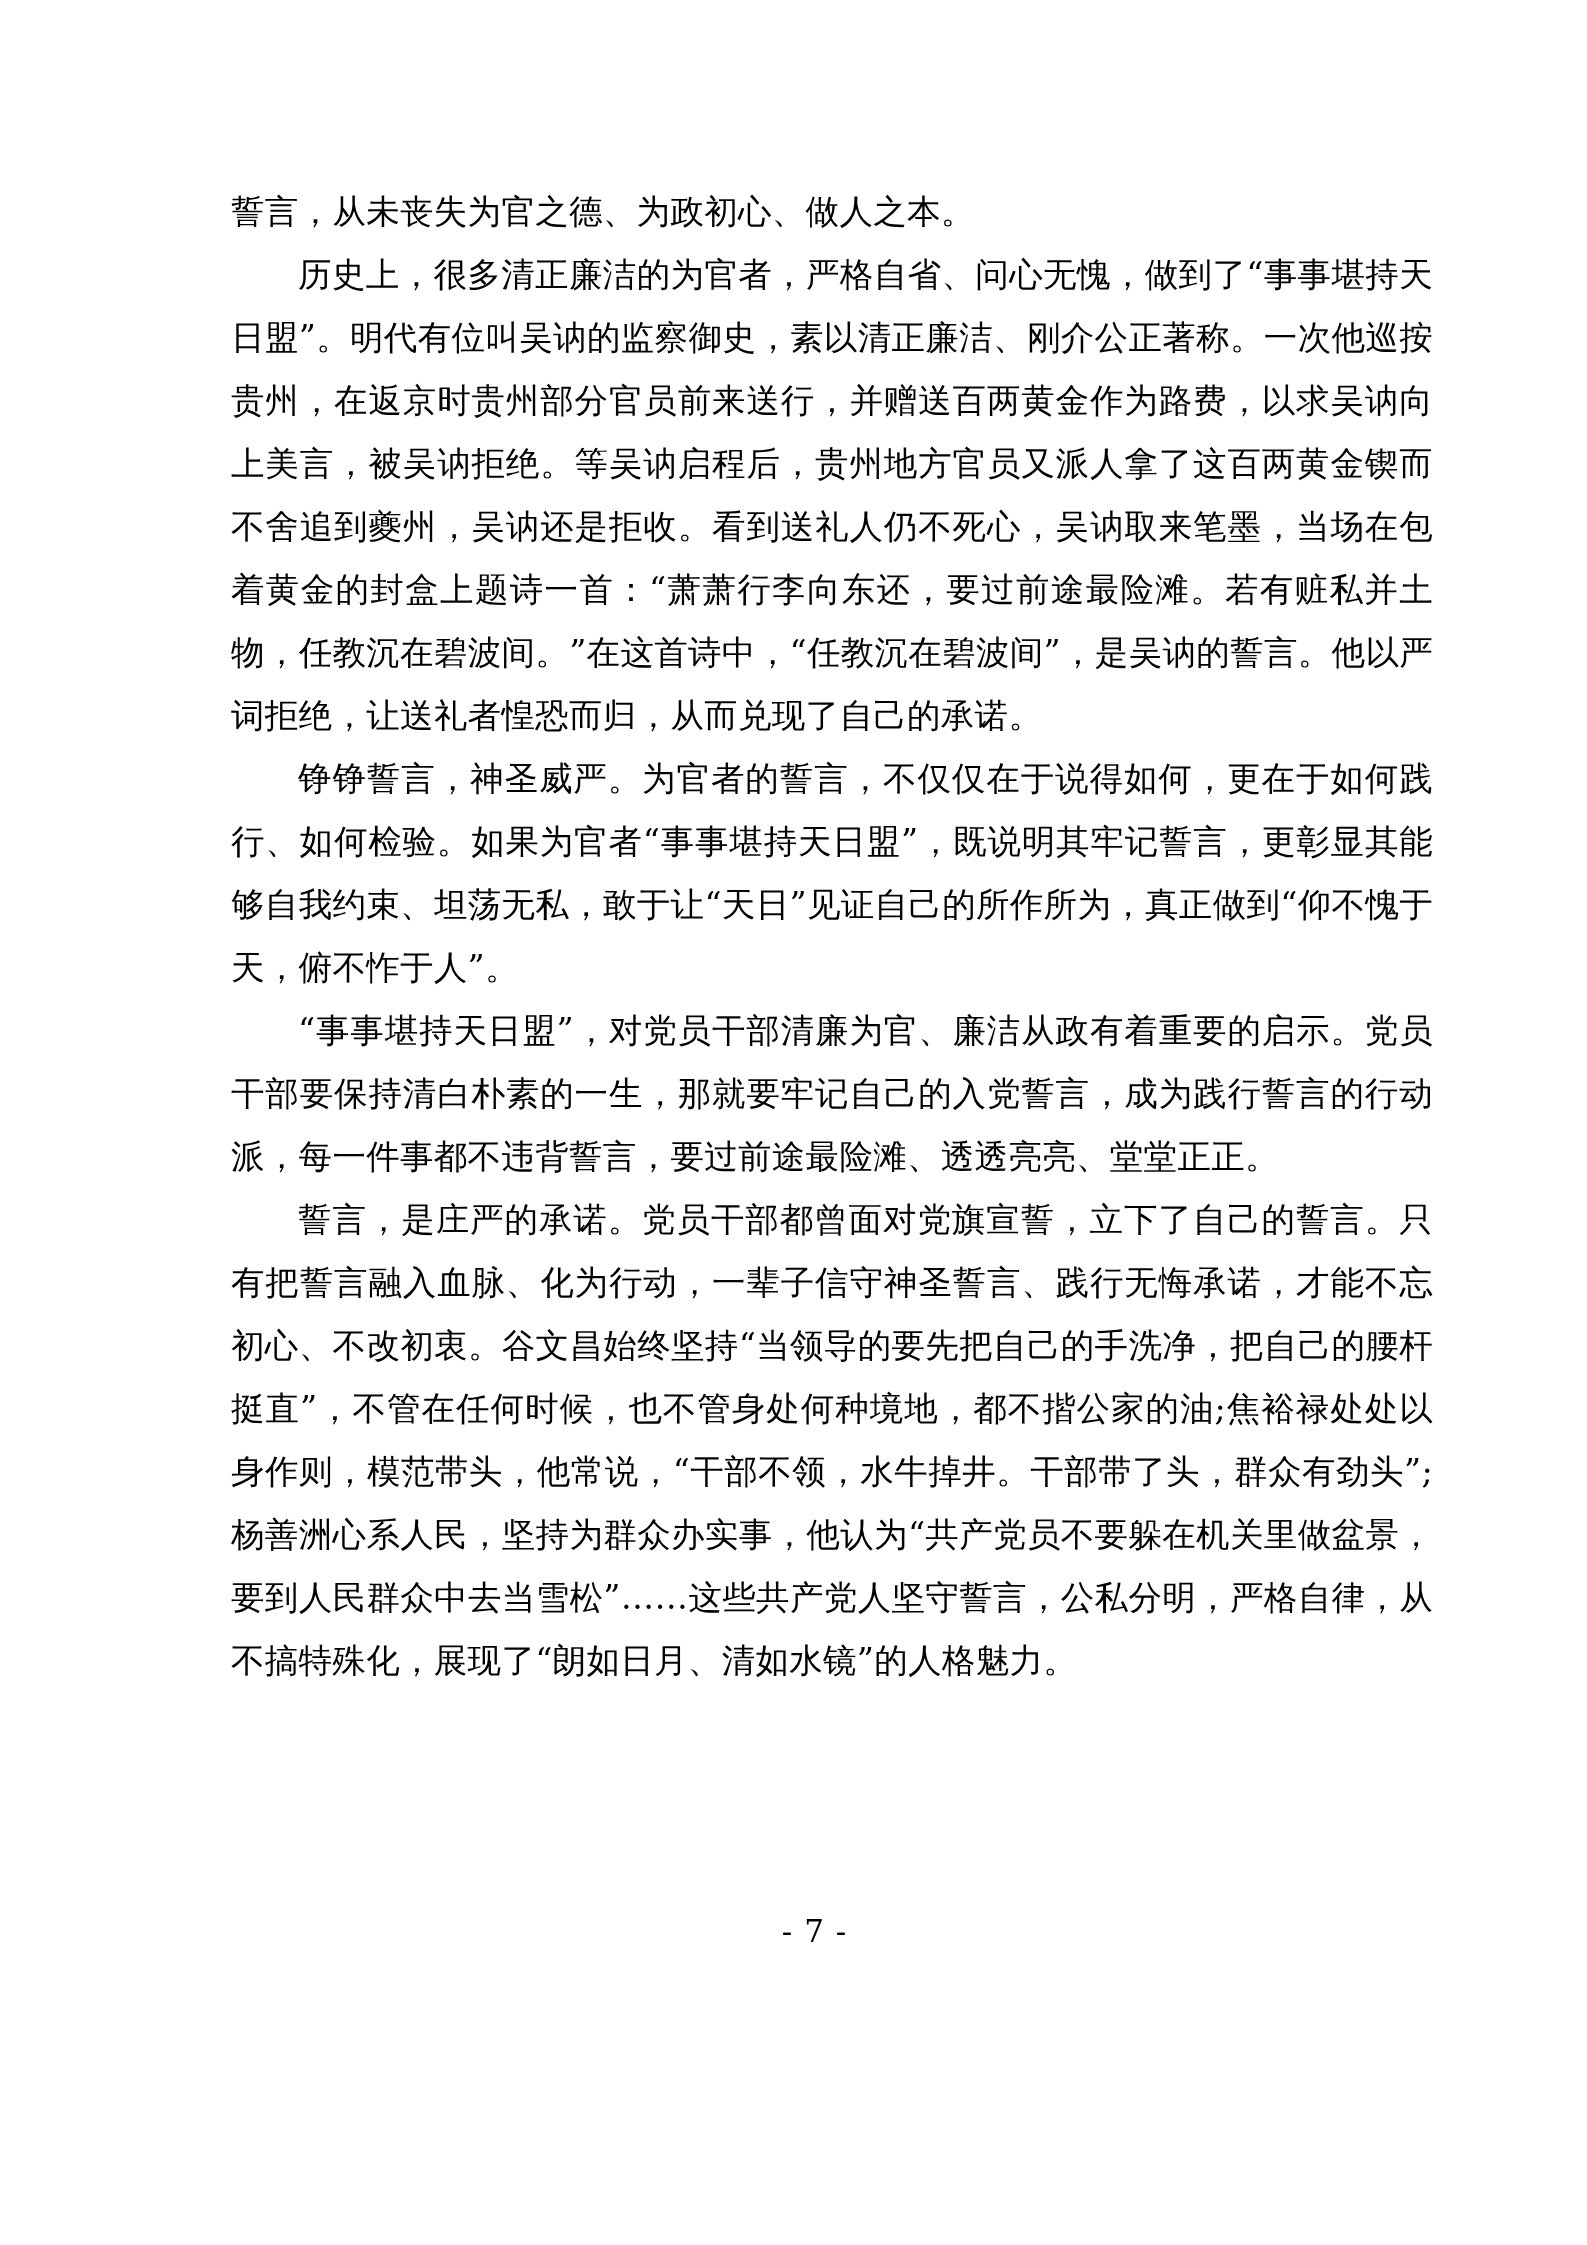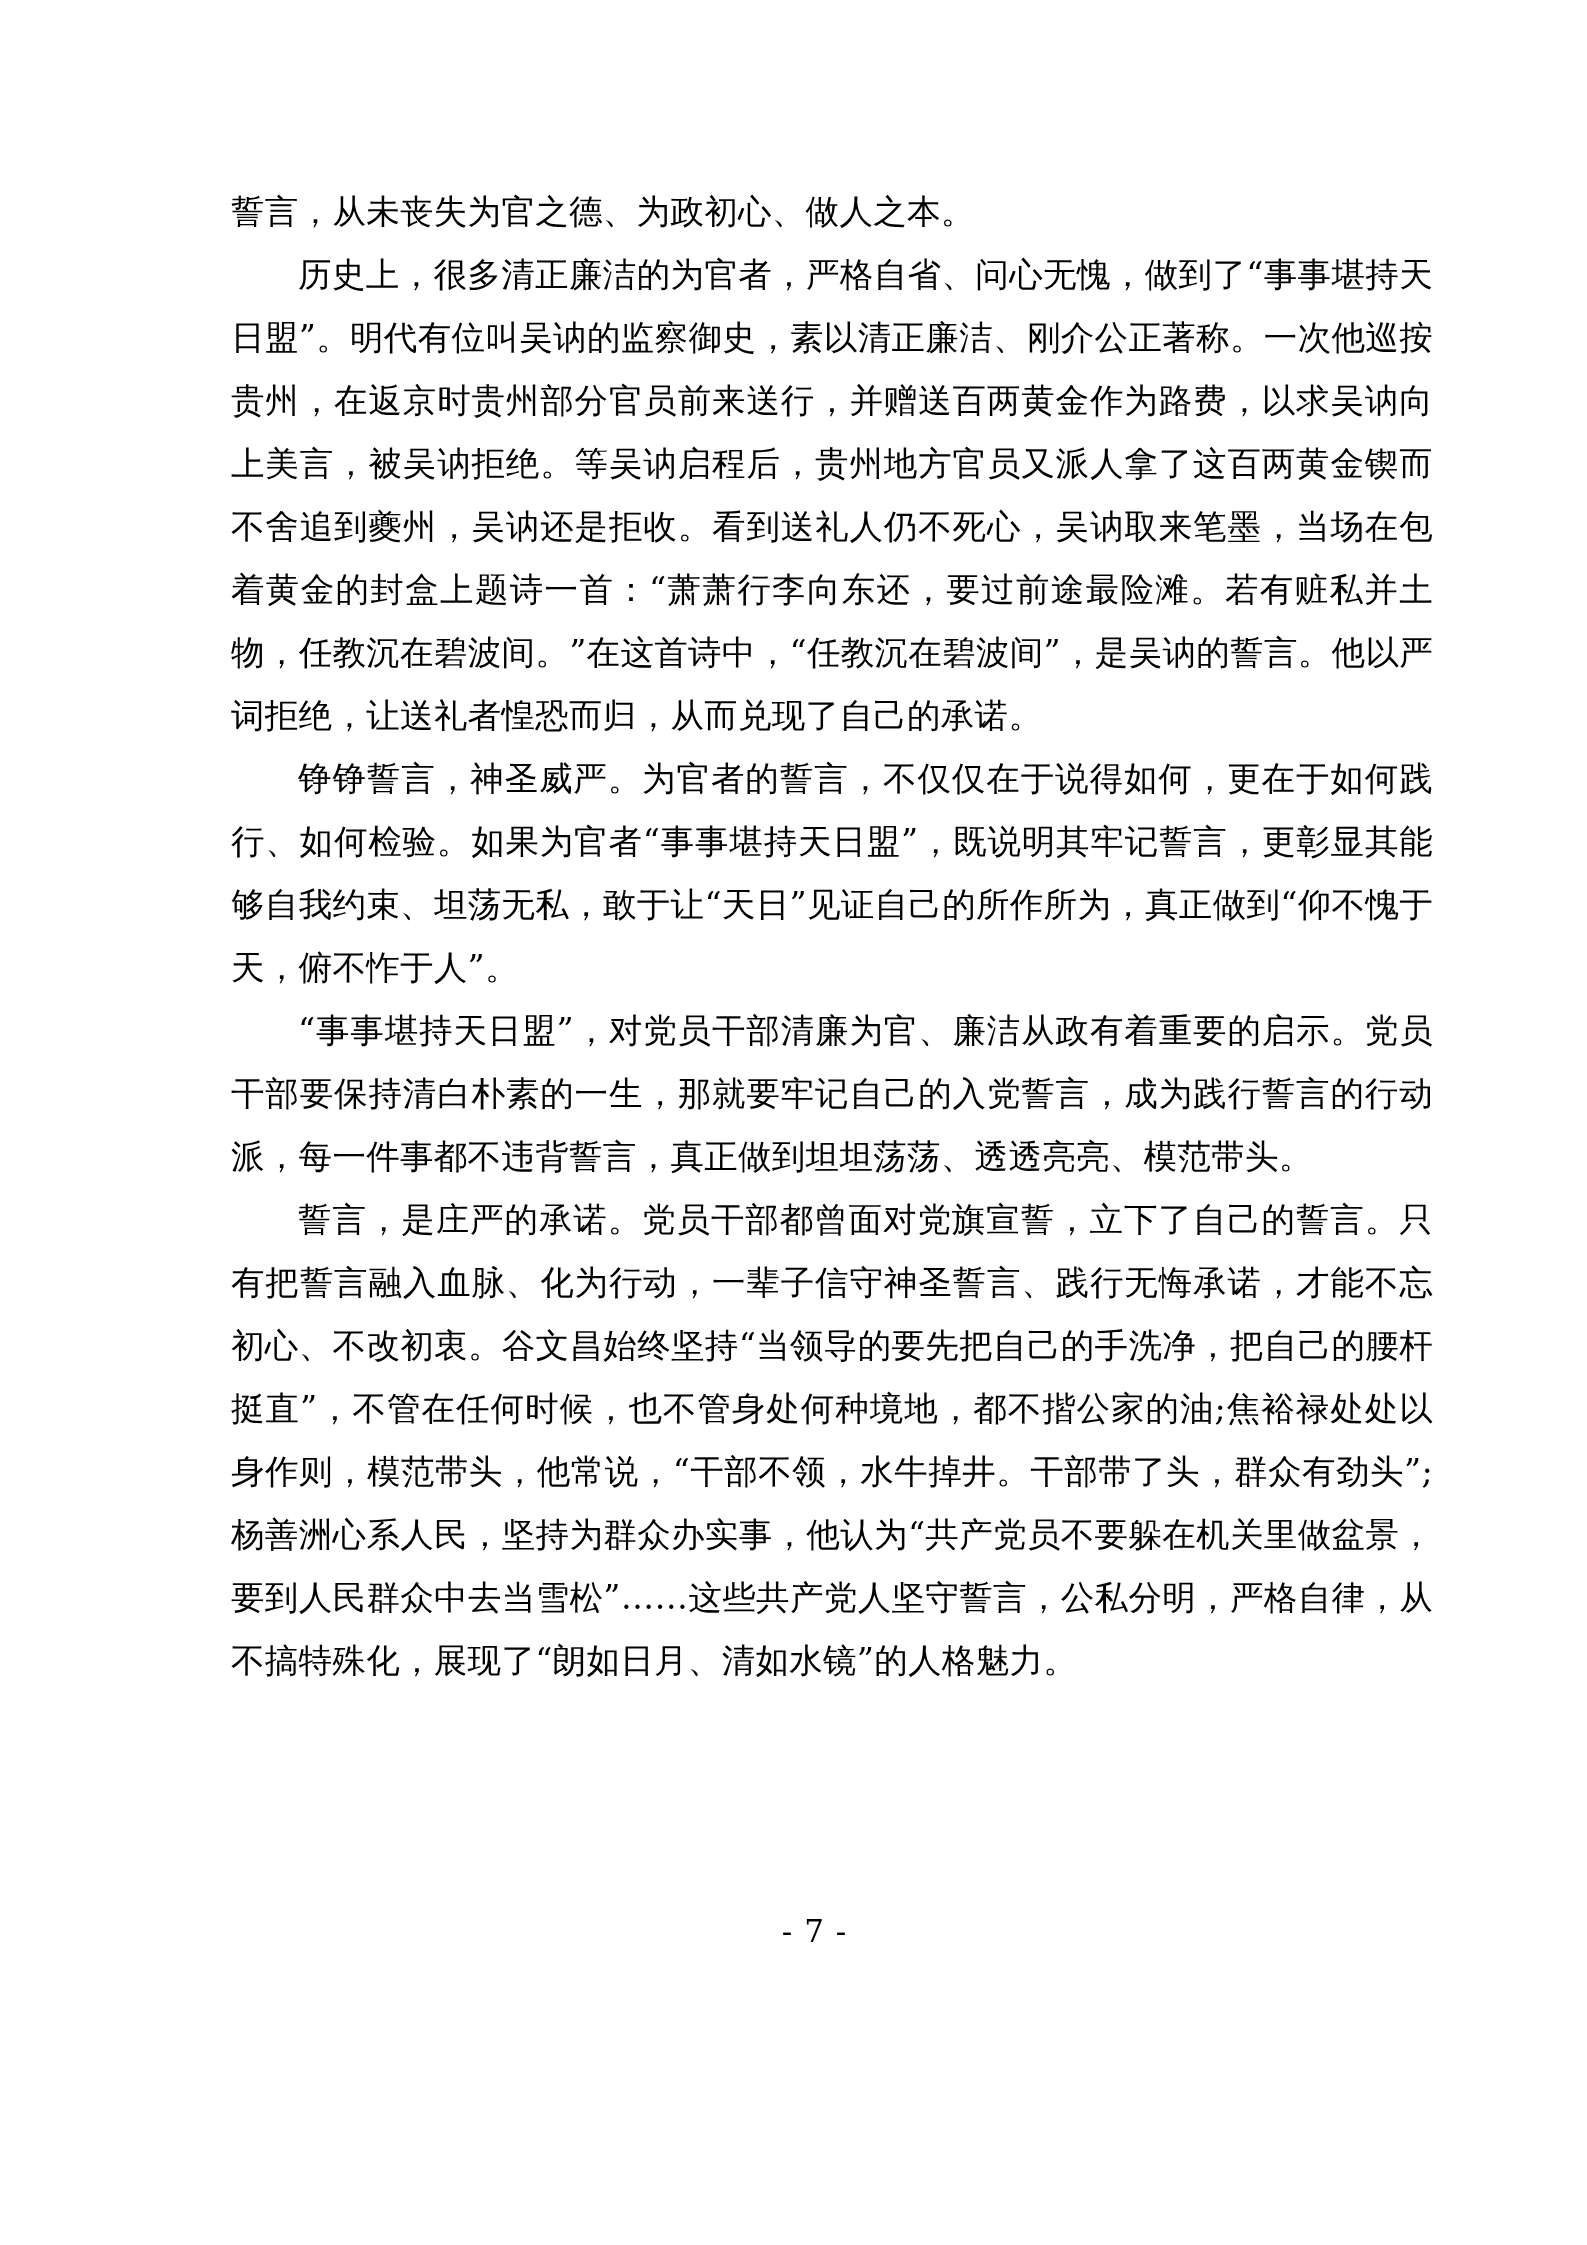--- a/index.html
+++ b/index.html
@@ -49,17 +49,17 @@
   }
 </style>
 </head>
 <body>
 
 <div class="page">
   <div class="doc-body">
     <p>誓言，从未丧失为官之德、为政初心、做人之本。</p>
     <p class="indent">历史上，很多清正廉洁的为官者，严格自省、问心无愧，做到了“事事堪持天日盟”。明代有位叫吴讷的监察御史，素以清正廉洁、刚介公正著称。一次他巡按贵州，在返京时贵州部分官员前来送行，并赠送百两黄金作为路费，以求吴讷向上美言，被吴讷拒绝。等吴讷启程后，贵州地方官员又派人拿了这百两黄金锲而不舍追到夔州，吴讷还是拒收。看到送礼人仍不死心，吴讷取来笔墨，当场在包着黄金的封盒上题诗一首：“萧萧行李向东还，要过前途最险滩。若有赃私并土物，任教沉在碧波间。”在这首诗中，“任教沉在碧波间”，是吴讷的誓言。他以严词拒绝，让送礼者惶恐而归，从而兑现了自己的承诺。</p>
     <p class="indent">铮铮誓言，神圣威严。为官者的誓言，不仅仅在于说得如何，更在于如何践行、如何检验。如果为官者“事事堪持天日盟”，既说明其牢记誓言，更彰显其能够自我约束、坦荡无私，敢于让“天日”见证自己的所作所为，真正做到“仰不愧于天，俯不怍于人”。</p>
-    <p class="indent">“事事堪持天日盟”，对党员干部清廉为官、廉洁从政有着重要的启示。党员干部要保持清白朴素的一生，那就要牢记自己的入党誓言，成为践行誓言的行动派，每一件事都不违背誓言，真正做到坦坦荡荡、透透亮亮、模范带头。</p>
+    <p class="indent">“事事堪持天日盟”，对党员干部清廉为官、廉洁从政有着重要的启示。党员干部要保持清白朴素的一生，那就要牢记自己的入党誓言，成为践行誓言的行动派，每一件事都不违背誓言，要过前途最险滩、透透亮亮、堂堂正正。</p>
     <p class="indent">誓言，是庄严的承诺。党员干部都曾面对党旗宣誓，立下了自己的誓言。只有把誓言融入血脉、化为行动，一辈子信守神圣誓言、践行无悔承诺，才能不忘初心、不改初衷。谷文昌始终坚持“当领导的要先把自己的手洗净，把自己的腰杆挺直”，不管在任何时候，也不管身处何种境地，都不揩公家的油;焦裕禄处处以身作则，模范带头，他常说，“干部不领，水牛掉井。干部带了头，群众有劲头”;杨善洲心系人民，坚持为群众办实事，他认为“共产党员不要躲在机关里做盆景，要到人民群众中去当雪松”……这些共产党人坚守誓言，公私分明，严格自律，从不搞特殊化，展现了“朗如日月、清如水镜”的人格魅力。</p>
   </div>
   <div class="page-number">- 7 -</div>
 </div>
 
 </body></html>

